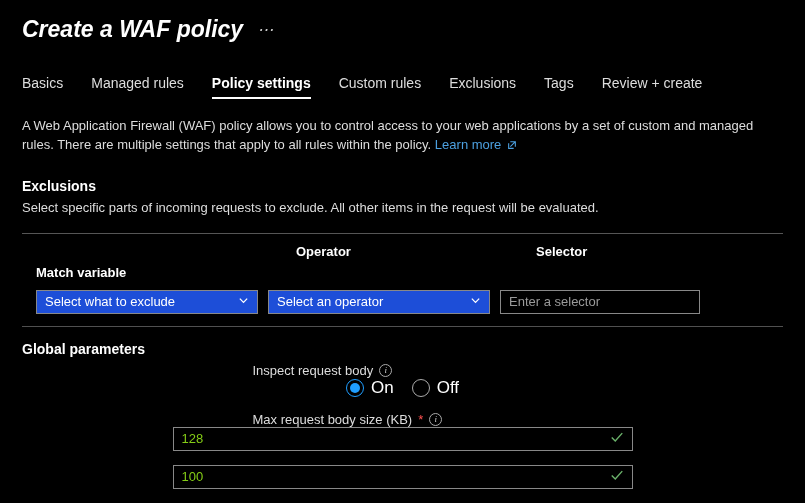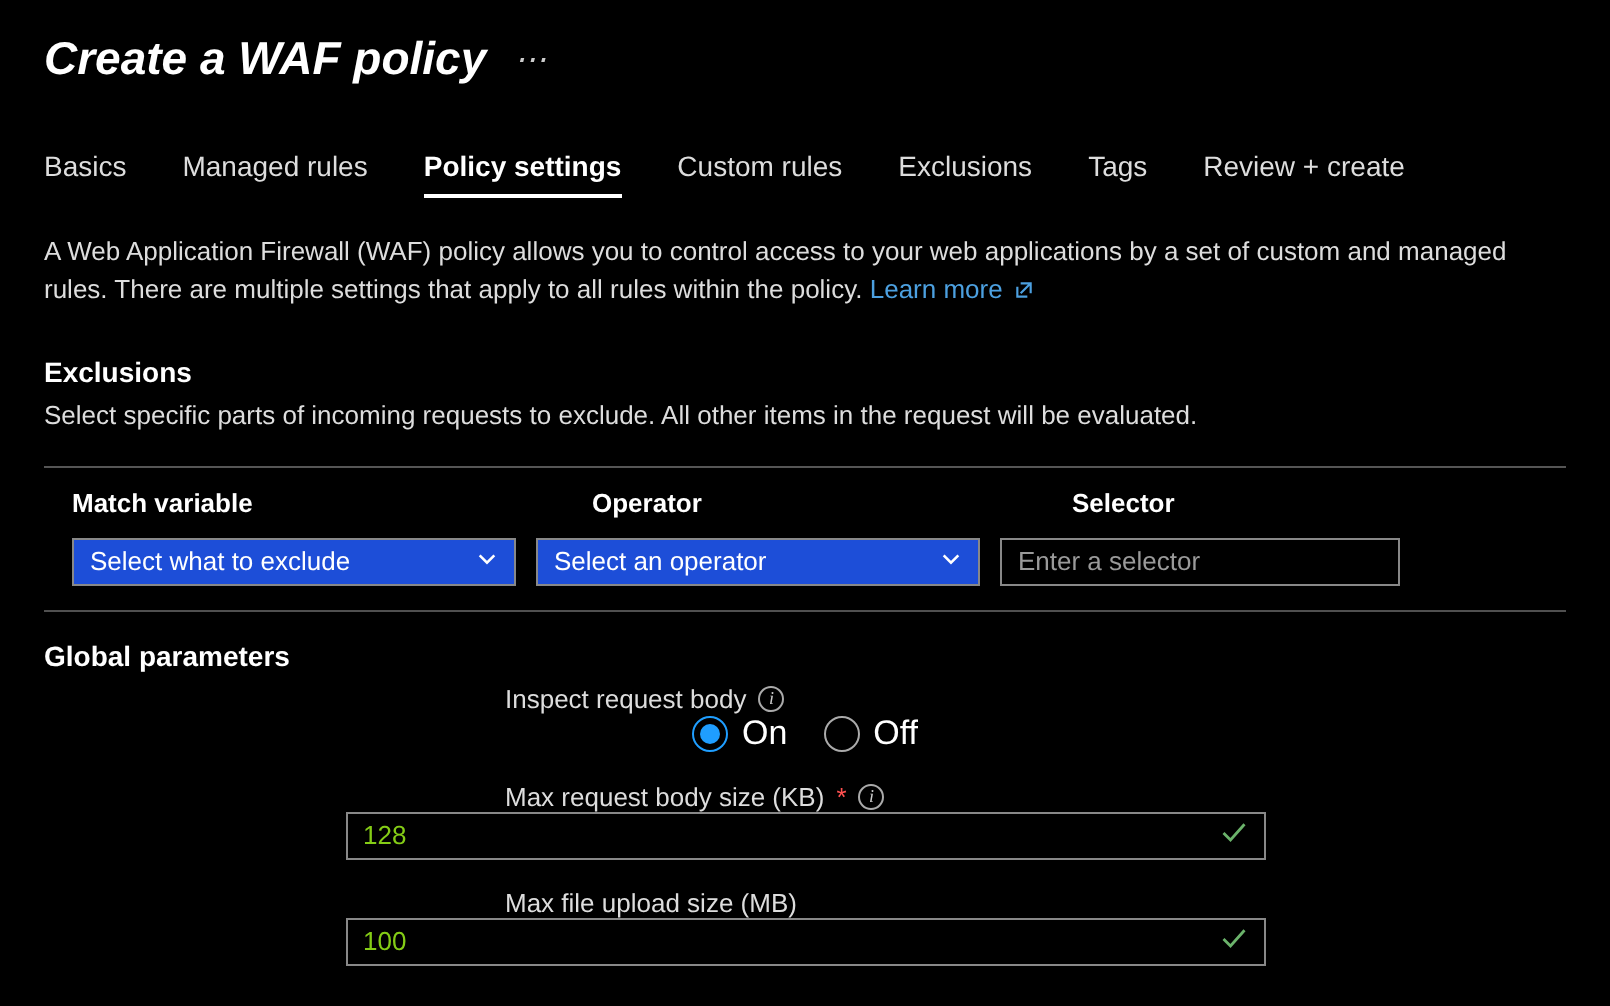--- a/index.html
+++ b/index.html
@@ -33,21 +33,21 @@
   .section-title { font-weight: 600; font-size: 14px; margin: 10px 0 6px 0; }
   .section-desc { color: #ddd; font-size: 13px; margin-bottom: 18px; }
 
   .exclusions {
     border-top: 1px solid #555;
     border-bottom: 1px solid #505050;
     padding: 10px 0 12px 0;
     margin-bottom: 14px;
   }
   .col-headers { display: flex; font-weight: 600; font-size:13px; padding: 0 0 10px 14px; }
-  .col-headers .col1 { width: 260px; }
+  .col-headers .col1 { width: 260px; margin-top: 21px; }
   .col-headers .col2 { width: 240px; }
   .col-headers .col3 { flex: 1; }
   .row-fields { display: flex; gap: 10px; padding: 0 10px 0 14px; }
 
   .select {
     display: flex; align-items: center; justify-content: space-between;
     background: #1d4ed8; border: 1px solid #888; color: #fff;
     height: 24px; padding: 0 8px; font-size: 13px; cursor: pointer;
   }
   .select .chev svg { width: 11px; height: 11px; }
@@ -175,23 +175,20 @@
       <span>128</span>
       <span class="check">
         <svg viewBox="0 0 16 12">
             <path d="M2 6l4 4 8-9" fill="none" stroke="#6bb36b" stroke-width="1.6"></path>
           </svg>
       </span>
     </div>
   </div>
 
   <div class="form-row">
-    <div class="form-label">
-      <span>Max file upload size (MB)</span>
-    </div>
     <div class="text-field">
       <span>100</span>
       <span class="check">
         <svg viewBox="0 0 16 12">
             <path d="M2 6l4 4 8-9" fill="none" stroke="#6bb36b" stroke-width="1.6"></path>
           </svg>
       </span>
     </div>
   </div>
 

